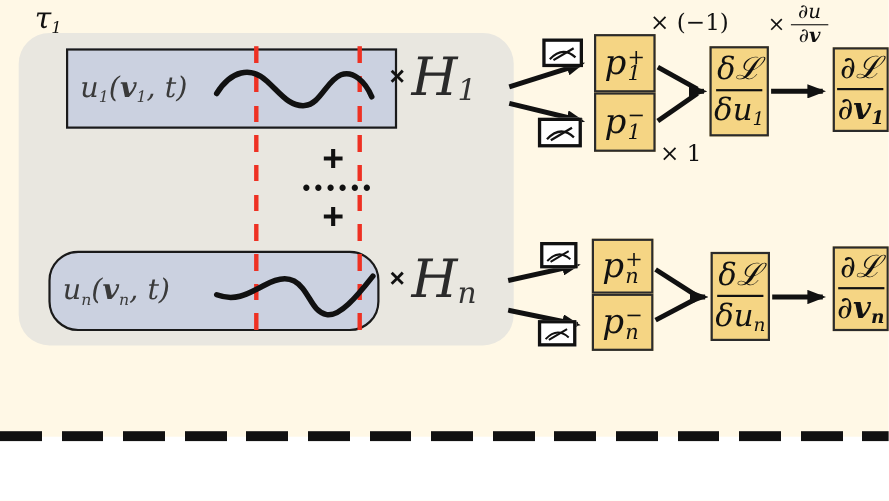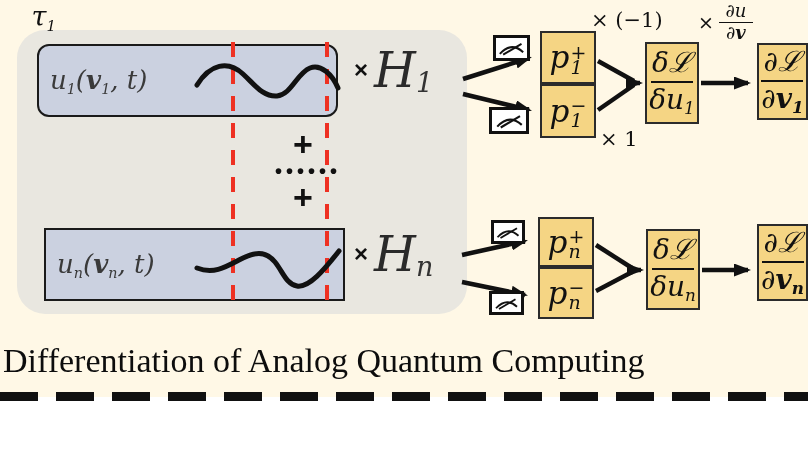--- a/index.html
+++ b/index.html
@@ -9,22 +9,22 @@
   .ser{font-family:"DejaVu Serif","Liberation Serif",serif;}
   .it{font-style:italic;}
   .bold{font-weight:bold;}
   .sub{font-size:0.55em;vertical-align:-0.35em;}
   
   .cream{left:0;top:0;width:808px;height:397px;background:#FFF8E6;}
   .panel{left:17px;top:30px;width:450px;height:284px;background:#E9E7E0;border-radius:28px;}
   
   .wavebox{width:301px;height:73px;background:#CBD1E0;border:2.5px solid #1a1a1a;
            display:flex;align-items:center;box-sizing:border-box;}
-  .wb1{left:37px;top:44px;border-radius:12px;}
-  .wb2{left:44px;top:228px;}
+  .wb1{left:60px;top:44px;}
+  .wb2{left:44px;top:228px;border-radius:27px;}
   .wavelabel{font-size:26px;margin-left:11px;color:#3a3a3a;white-space:nowrap;}
   
   .redline{width:4px;top:42px;height:258px;
     background:repeating-linear-gradient(180deg,#EE3123 0 15px,rgba(0,0,0,0) 15px 27px);}
   .r1{left:231px;} .r2{left:325px;}
   .taulab{top:1px;width:56px;text-align:right;font-size:27px;} .tk{left:299px;}
   
   .plus{width:36px;text-align:center;font-size:34px;font-weight:700;line-height:1;}
   .dots{left:263px;top:160px;width:90px;text-align:center;font-size:20px;letter-spacing:4px;font-weight:700;}
   
@@ -212,16 +212,15 @@
   <div class="abs mult ser" style="left:600px;top:127px;">× 1</div>
   <div class="abs dudv ser it" style="left:698px;top:2px;">
     <span class="times" style="font-style:normal;">×</span>
     <span class="frac">
         <span class="fnum">∂u</span>
         <span class="fbar"></span>
         <span class="fden"><span>∂</span><span class="bold">v</span></span>
       </span>
   </div>
 
-  <div class="abs caption">Differentiation of Analog Quantum Computing</div>
   <div class="abs dashline"></div>
 
 </div>
 
 </body></html>

